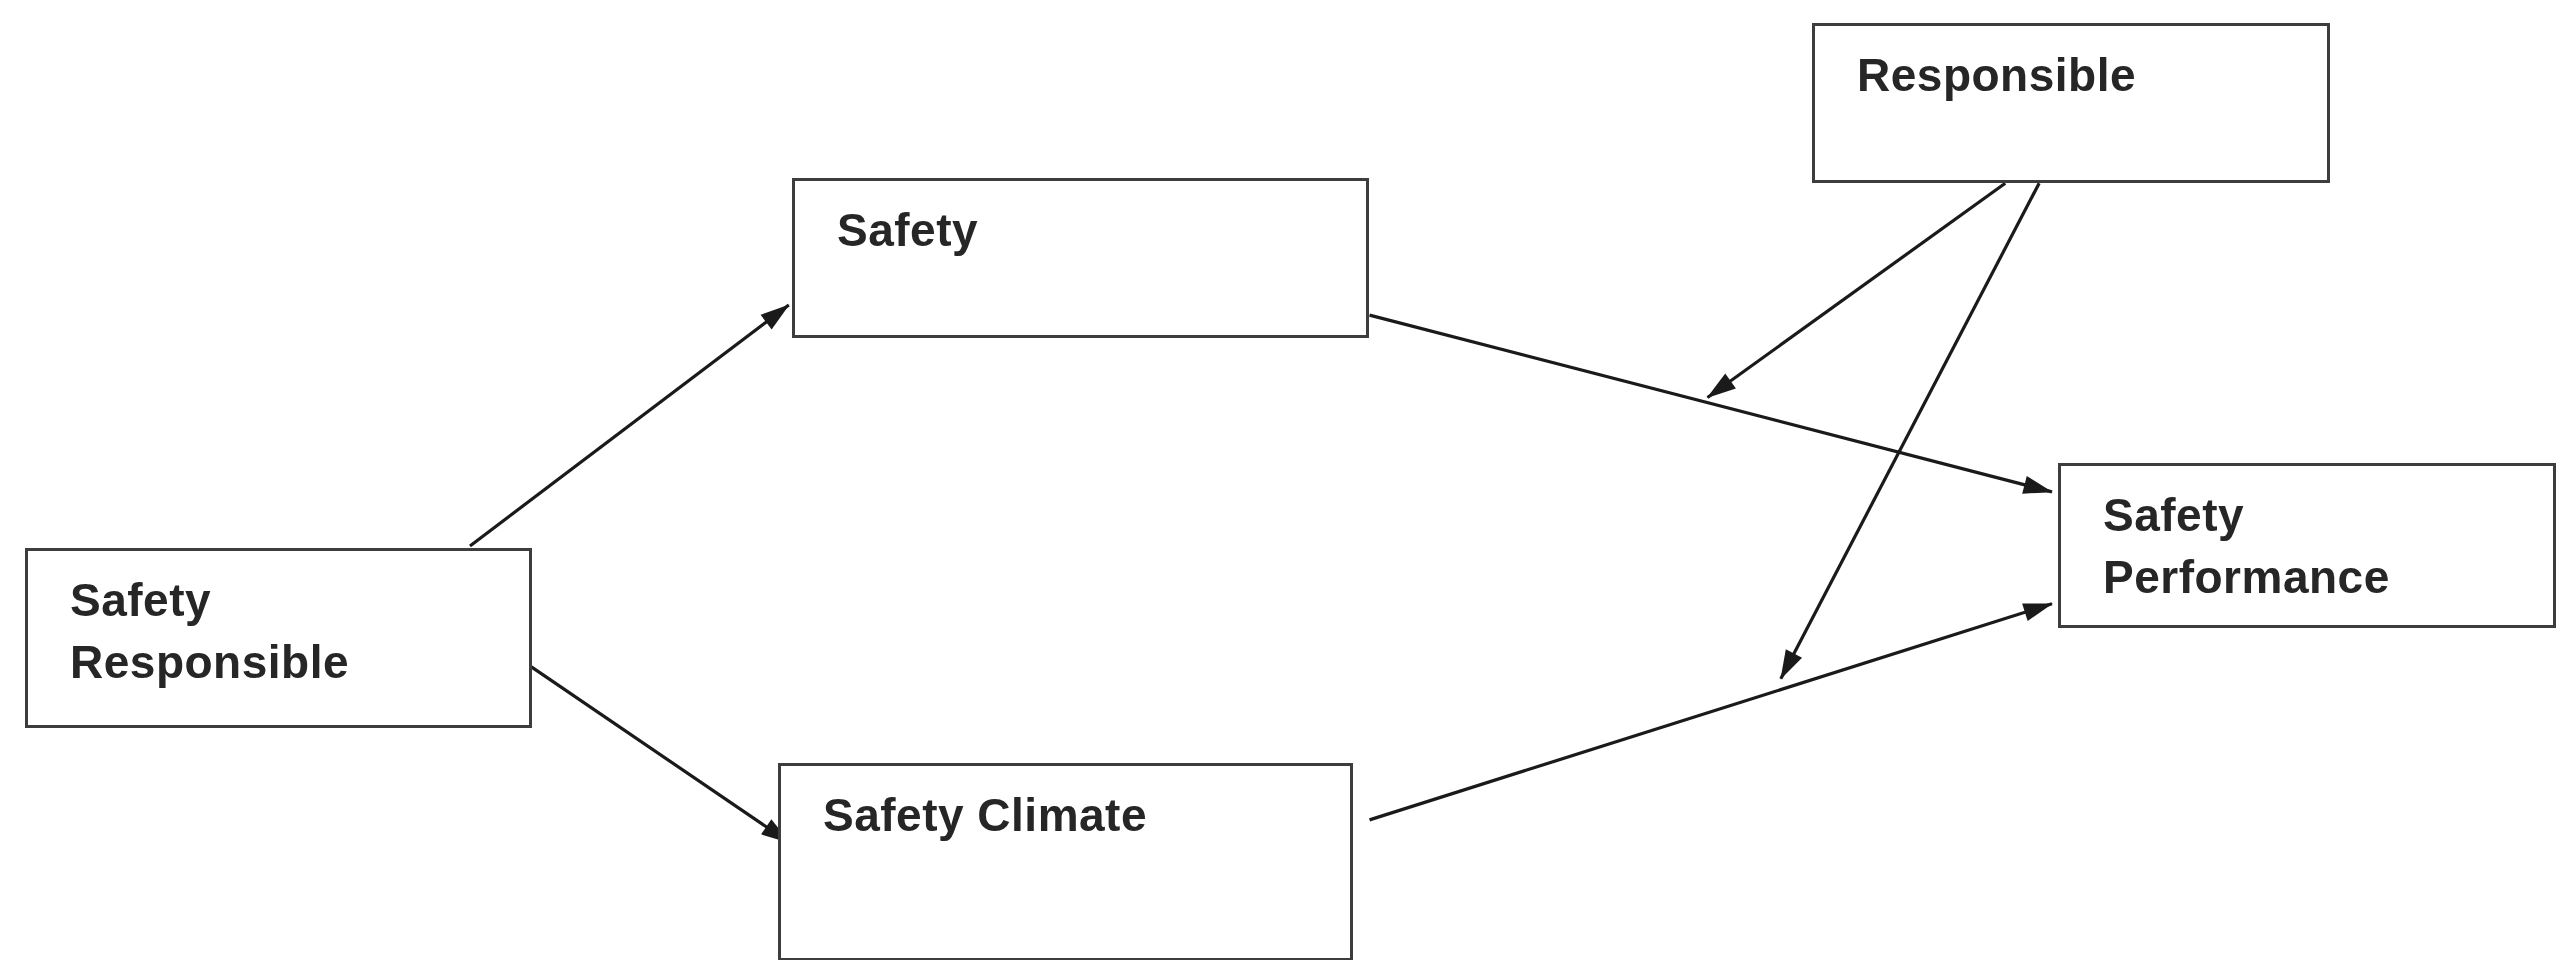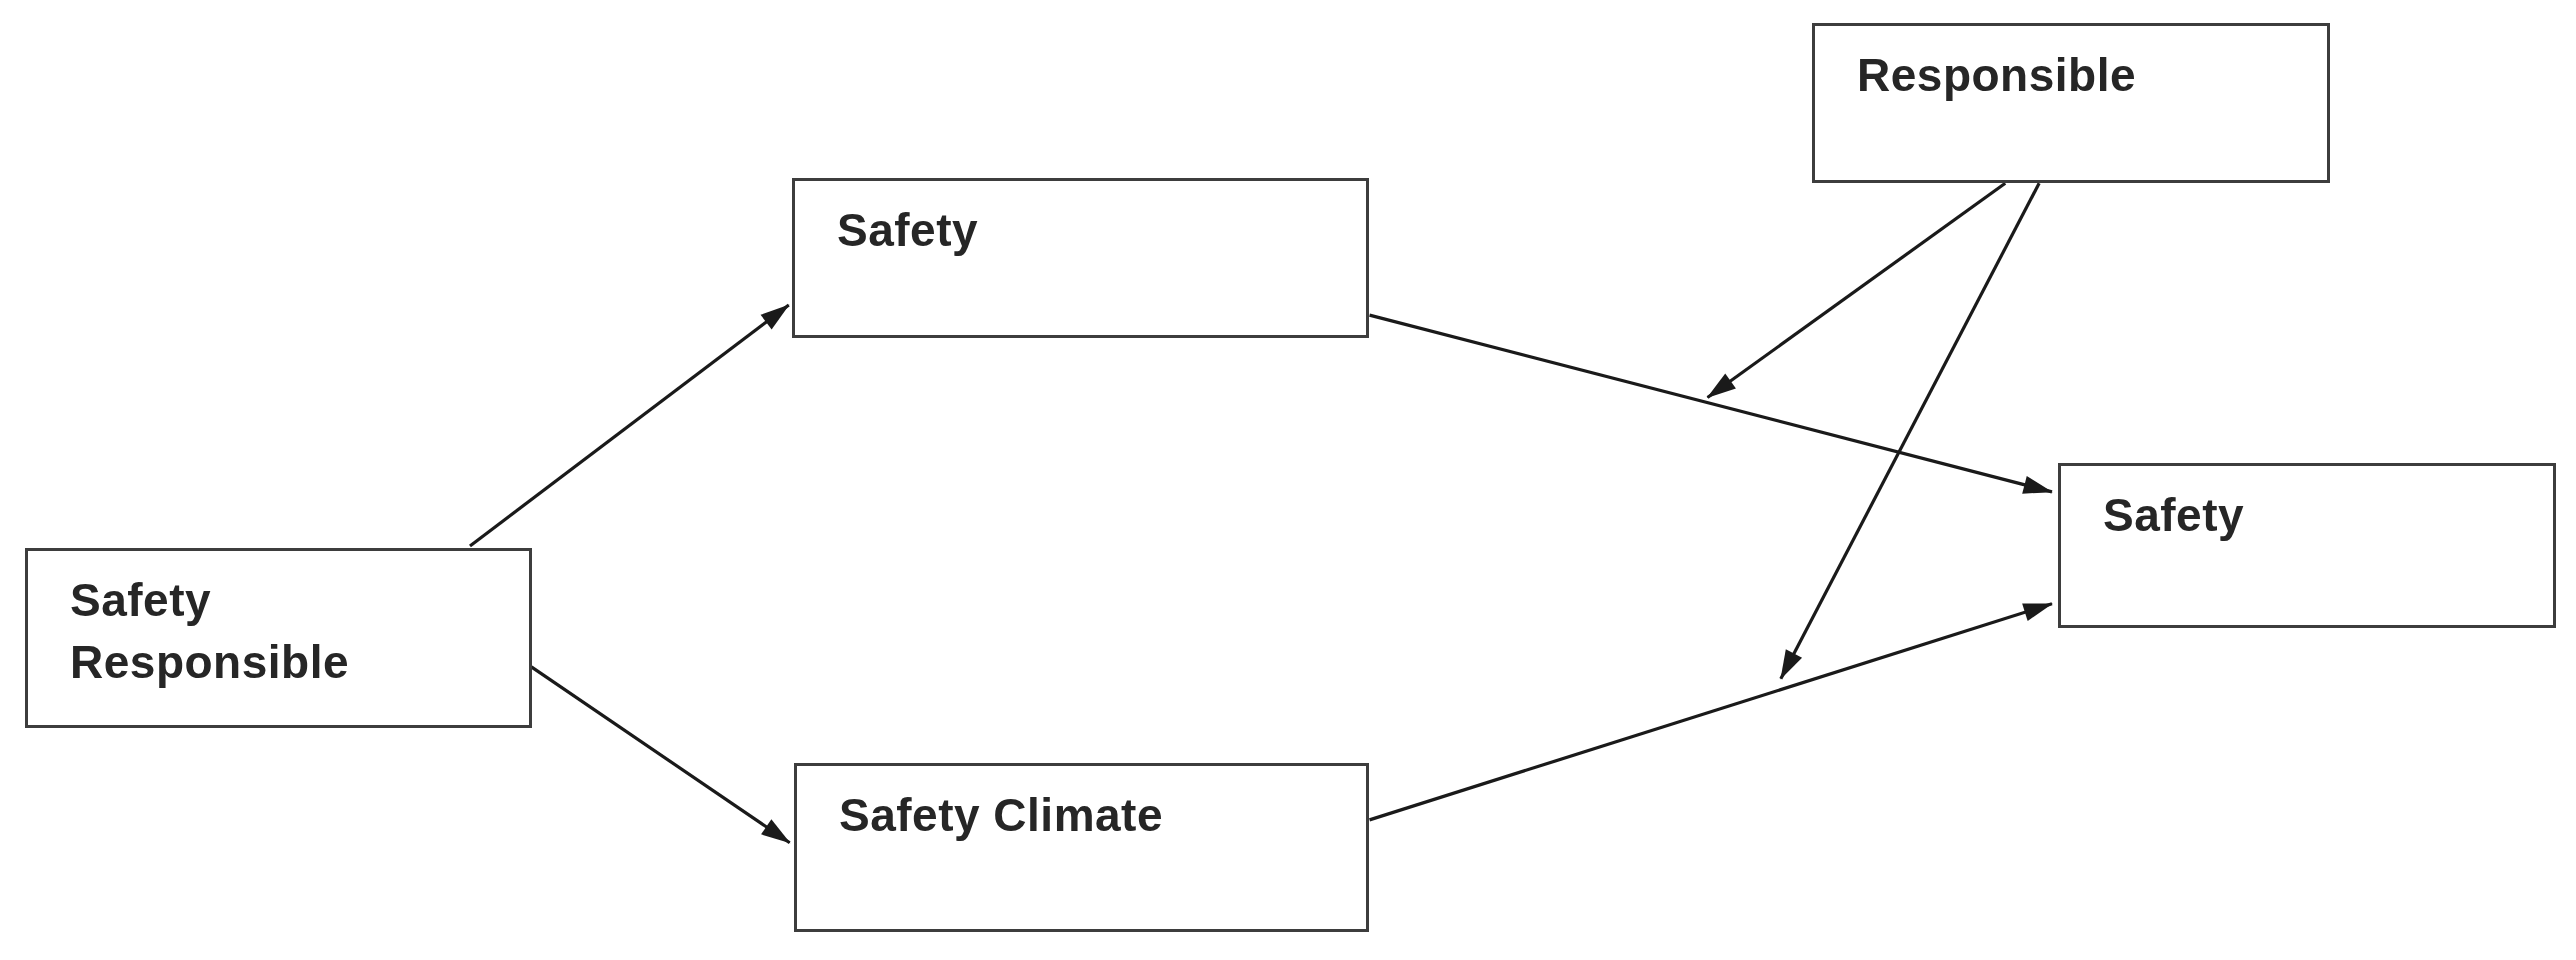--- a/index.html
+++ b/index.html
@@ -39,21 +39,21 @@
     font-weight:700;
     font-size:46px;
     line-height:62px;
     padding:18.3px 18.3px 0 42px;
     letter-spacing:0.5px;
   }
   .node .line{display:block;white-space:nowrap;}
   
   .node-safety-management   {left:25px;   top:548px; width:507px; height:180px;}
   .node-safety-consciousness{left:792px;  top:178px; width:577px; height:160px;}
-  .node-safety-climate      {left:794px;  top:763px; width:575px; height:169px;}
+  .node-safety-climate      {left:778px;  top:763px; width:575px; height:198px;}
   .node-responsible-leadership{left:1812px; top:23px; width:518px; height:160px;}
   .node-safety-performance  {left:2058px; top:463px; width:498px; height:165px;}
 </style>
 </head>
 <body>
 
 <div class="stage">
 
   <svg class="edges" viewBox="0 0 2812 1048" xmlns="http://www.w3.org/2000/svg">
     <defs>
@@ -81,16 +81,17 @@
   <div class="node node-safety-climate">
     <span class="line">Safety Climate</span>
   </div>
 
   <div class="node node-responsible-leadership">
     <span class="line">Responsible</span>
   </div>
 
   <div class="node node-safety-performance">
     <span class="line">Safety</span>
+    <span class="line">Performance</span>
   </div>
 
 </div>
 
 
 </body></html>

